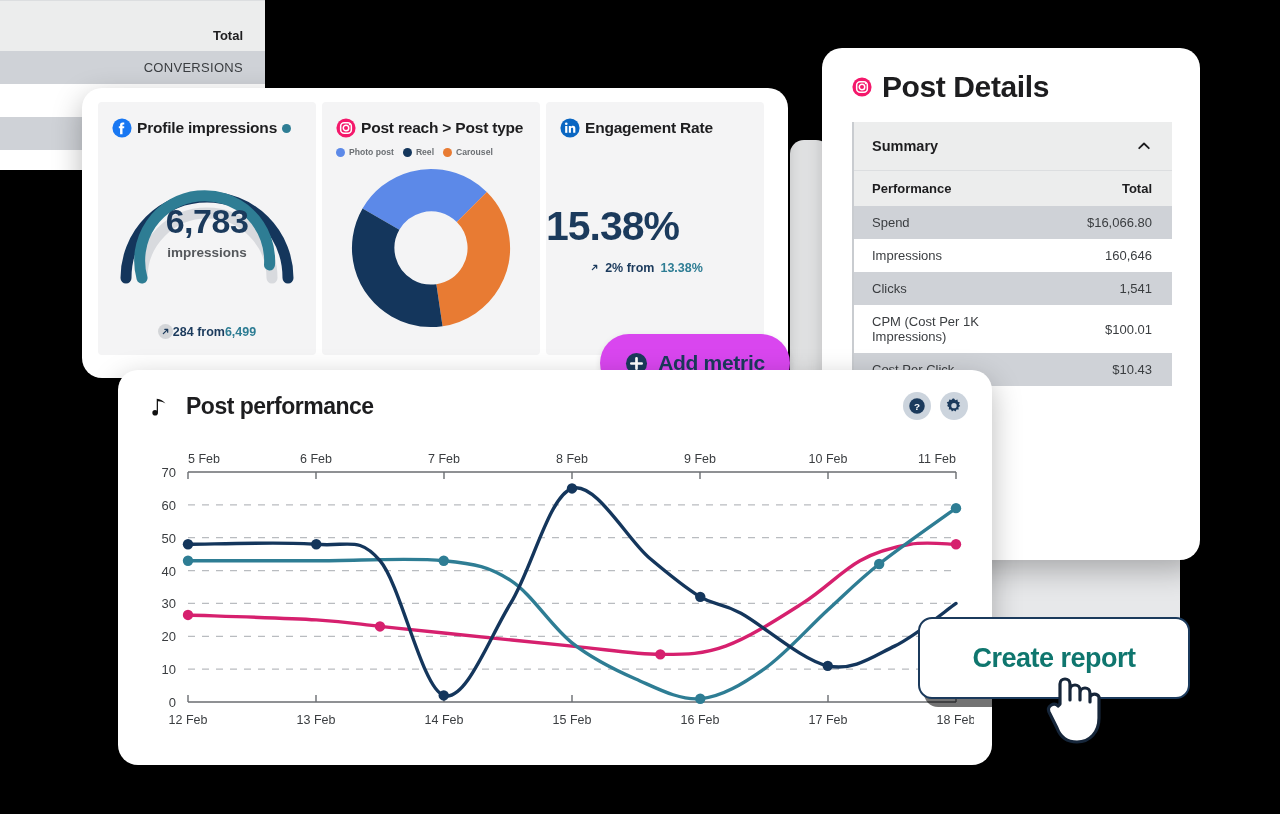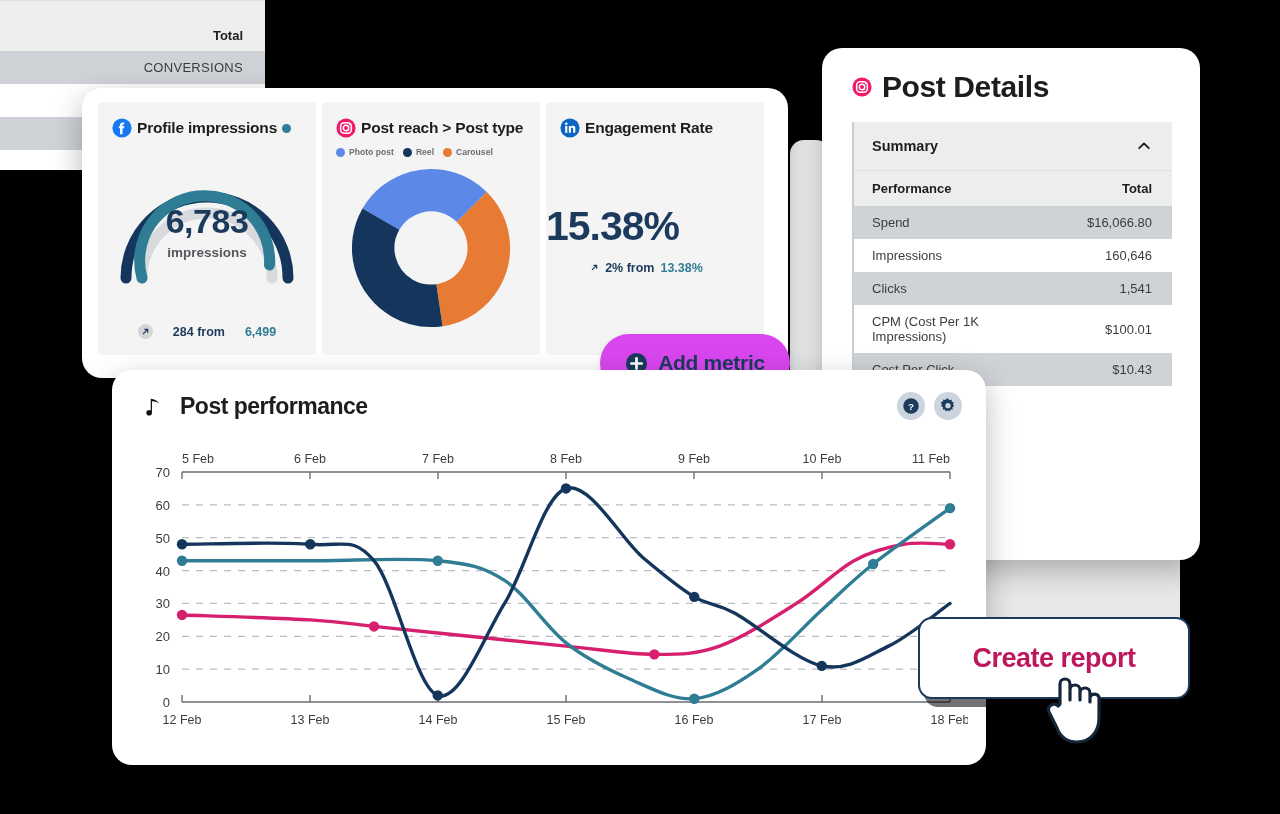--- a/index.html
+++ b/index.html
@@ -51,21 +51,21 @@
     text-align: center;
   }
   .gauge-value {
     font-size: 34px; font-weight: 700; color: #1b3a5c; letter-spacing: -0.5px;
     line-height: 1;
   }
   .gauge-label { font-size: 13.5px; font-weight: 700; color: #55585c; margin-top: 7px; }
 
   .delta {
     position: absolute; bottom: 16px; left: 0; right: 0;
-    display: flex; align-items: center; justify-content: center; gap: 20px;
+    display: flex; align-items: center; justify-content: center; gap: 0;
     font-size: 12.5px; font-weight: 700; color: #1b3a5c;
   }
   .delta .arrow-badge {
     width: 15px; height: 15px; border-radius: 50%; background: #d3d5d8;
     display: flex; align-items: center; justify-content: center; flex: none;
   }
   .delta .prev { color: #2e7d94; }
 
   
   .legend { display: flex; gap: 9px; padding: 9px 14px 0 14px; align-items: center; }
@@ -124,40 +124,40 @@
   #post-details-2 { left: 935px; top: 392px; width: 265px; height: 170px; overflow:hidden; border-radius: 0; box-shadow:none; background:#ffffff;}
   .pd2-head { background:#eceded; height:42px; display:flex; align-items:flex-end; justify-content:flex-end; padding: 0 22px 8px 0;
               font-size:13px; font-weight:700; color:#1d1d1f; border-top:1px solid #dcdee0;}
   .pd2-row { height: 33px; display:flex; align-items:center; justify-content:flex-end; padding-right:22px;
              font-size:13px; color:#3a3d40; }
   .pd2-row.cap { background:#cfd2d7; letter-spacing:0.3px; }
   .pd2-row.alt { background:#cfd2d7; }
   .pd2-row.plain { background:#ffffff; }
 
   
-  #perf-card { left: 112px; top: 370px; width: 874px; height: 395px; }
+  #perf-card { left: 118px; top: 370px; width: 874px; height: 395px; }
   .perf-head { display: flex; align-items: center; padding: 22px 24px 0 30px; }
   .note-icon { width: 26px; height: 26px; flex:none; margin-right: 12px; }
   .perf-title { font-size: 23px; font-weight: 700; color: #1d1d1f; letter-spacing: -0.5px; }
   .perf-actions { margin-left: auto; display: flex; gap: 9px; }
   .round-btn {
     width: 28px; height: 28px; border-radius: 50%; background: #ccd4dd;
     display:flex; align-items:center; justify-content:center; cursor:pointer;
   }
   .chart-area { position: relative; margin-top: 14px; padding: 0 18px 0 18px; }
 
   
   #create-report {
     position: absolute; left: 918px; top: 617px; width: 268px; height: 78px;
     background: #ffffff; border: 2px solid #1b3a5c; border-radius: 14px;
     display: flex; align-items: center; justify-content: center;
     box-shadow: 6px 8px 0 rgba(0,0,0,0.55);
     cursor: pointer;
   }
-  #create-report .cr-label { font-size: 27px; font-weight: 700; color: #be185d; letter-spacing:-0.5px; }
+  #create-report .cr-label { font-size: 27px; font-weight: 700; color: #0f766e; letter-spacing:-0.5px; }
   #cursor-hand { position: absolute; left: 1038px; top: 662px; width: 74px; height: 86px; pointer-events:none; }
 
   
   .ghost { position:absolute; background:#f0f1f2; border-radius:14px; }
 </style>
 </head>
 <body>
 
 <div id="stage">
 

